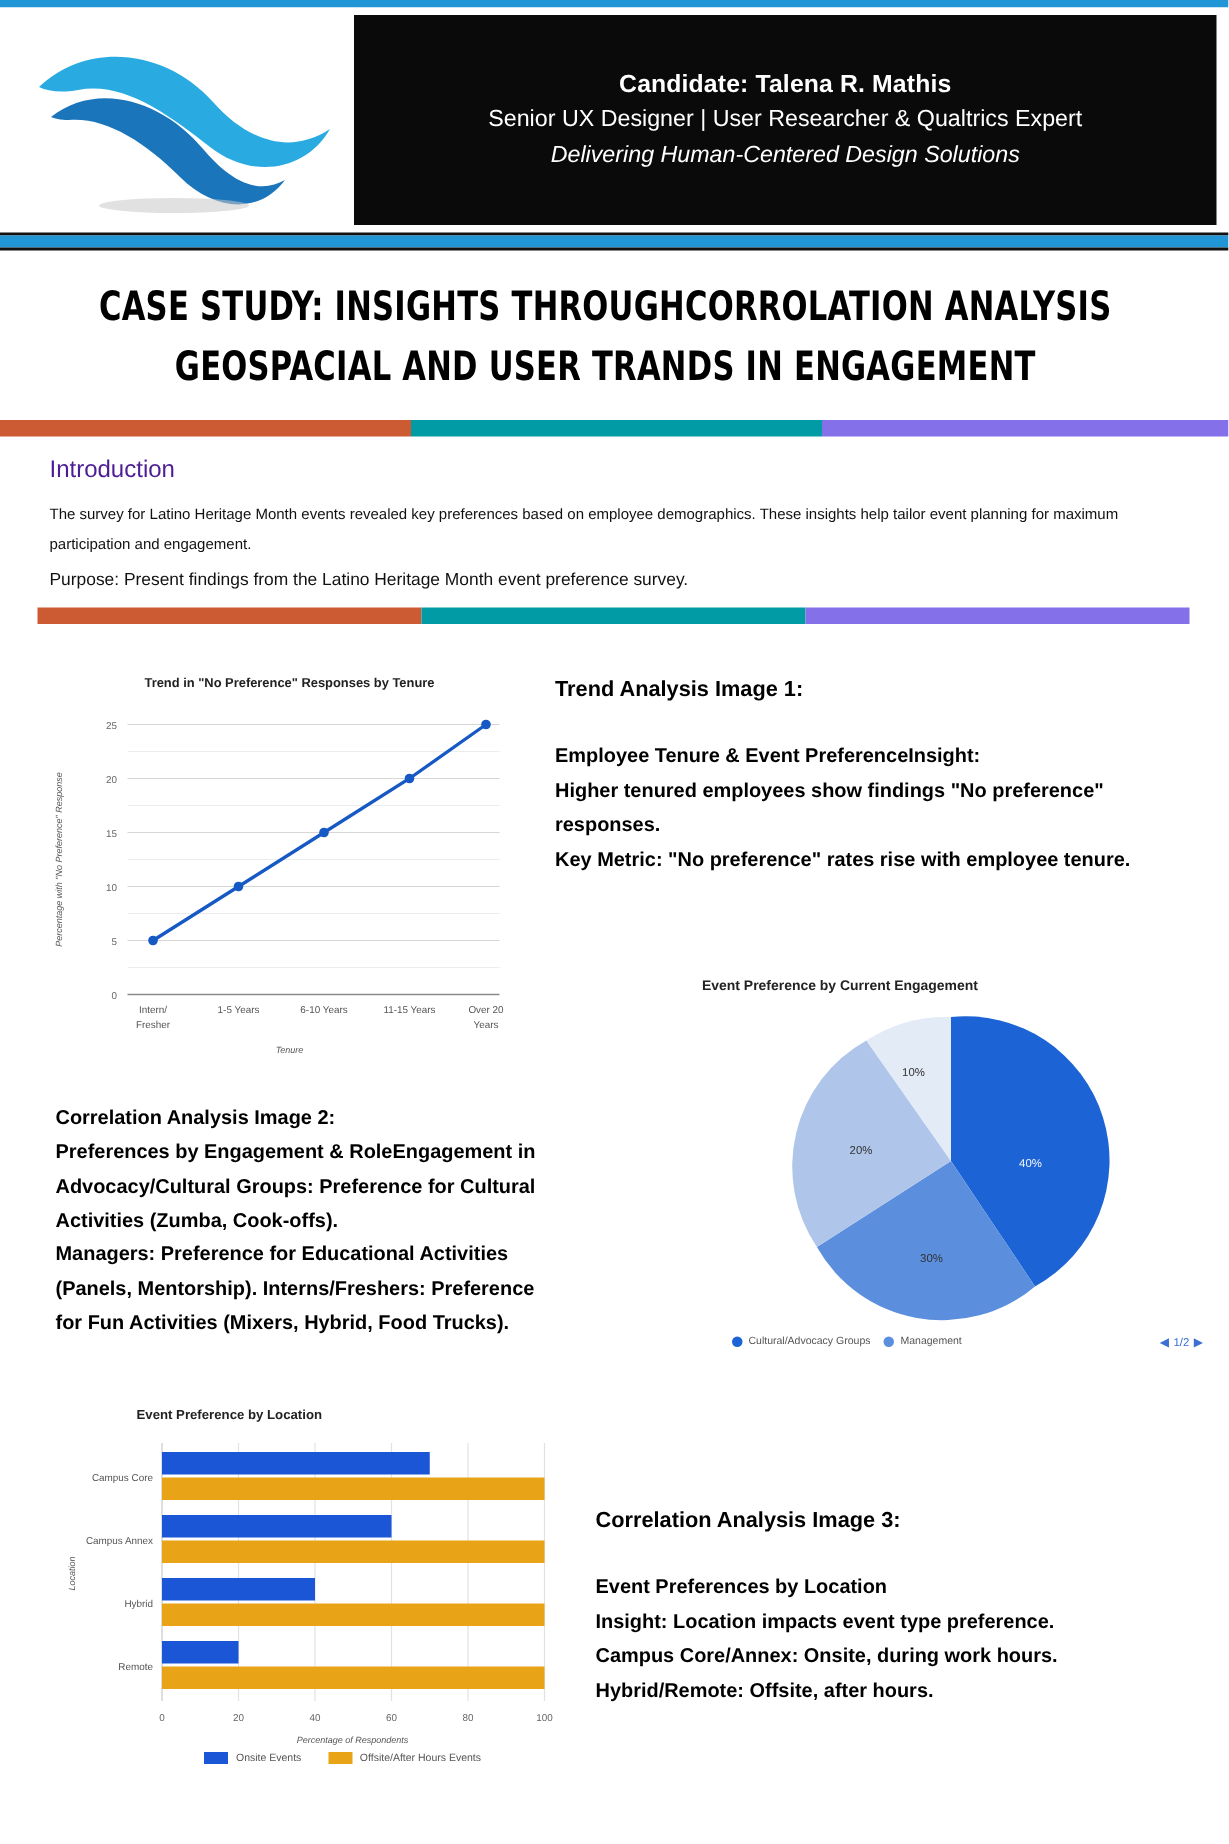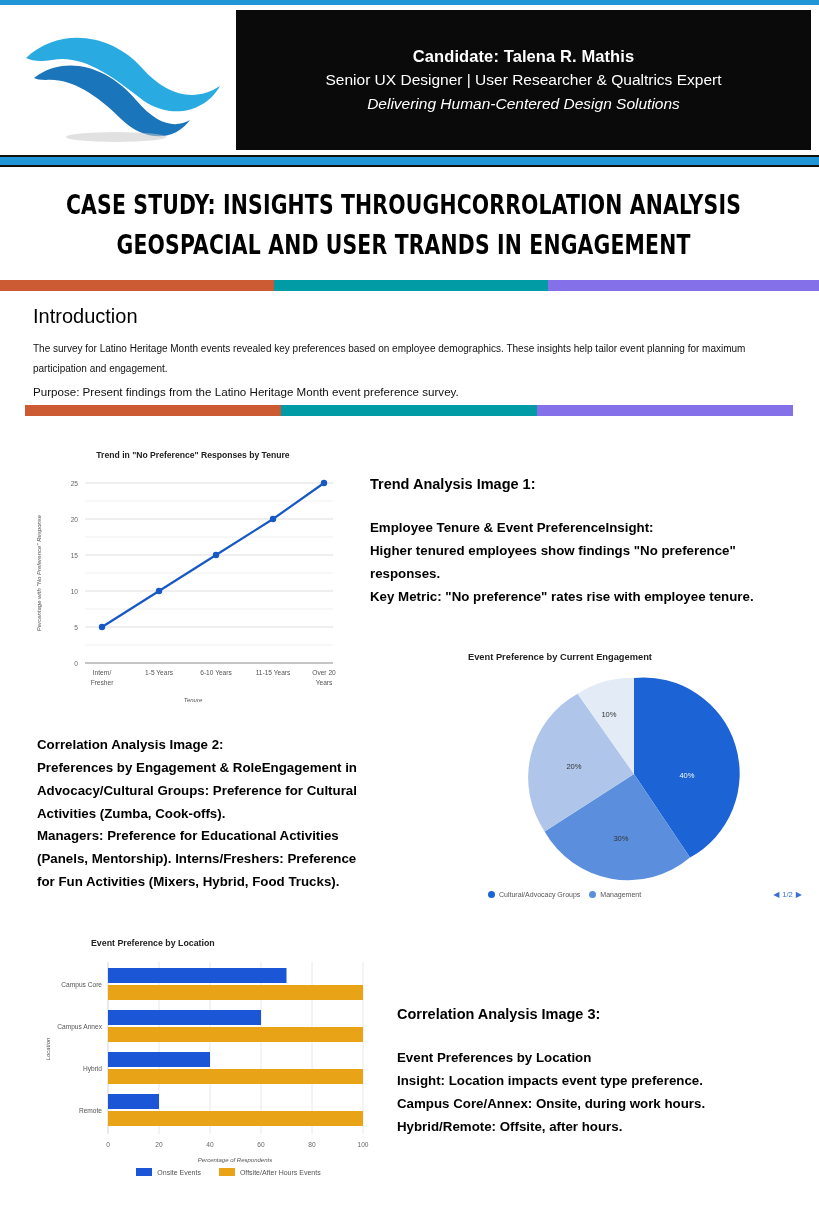--- a/index.html
+++ b/index.html
@@ -61,29 +61,29 @@
   #divider-1 .seg-o { width:274px; }
   #divider-1 .seg-t { width:274px; }
   #divider-1 .seg-p { width:271px; }
   #divider-2 { left:25px; top:405px; width:768px; }
   #divider-2 .seg-o { width:256px; }
   #divider-2 .seg-t { width:256px; }
   #divider-2 .seg-p { width:256px; }
 
   
   .intro { position:absolute; left:33px; top:305px; width:760px; }
-  .intro-h { font-size:20px; font-weight:400; color:#000000; margin:0 0 11px 0; }
+  .intro-h { font-size:16px; font-weight:400; color:#4c1d95; margin:0 0 11px 0; }
   .intro-p { font-size:10px; line-height:1.95; color:#111; margin:0; }
   .intro-p2 { font-size:11.6px; line-height:1.95; color:#111; margin:3px 0 0 0; }
 
   
   .note-head { font-size:14.5px; font-weight:bold; color:#000; }
   .note-body { font-size:13.3px; font-weight:bold; color:#000; line-height:1.72; }
 
-  #note-1 { position:absolute; left:370px; top:476px; width:430px; }
+  #note-1 { position:absolute; left:370px; top:452px; width:430px; }
   #note-1 .note-body { margin-top:25px; }
   #note-2 { position:absolute; left:37px; top:718px; width:430px; }
   #note-2 .note-body { margin-top:16px; }
   #note-3 { position:absolute; left:397px; top:1006px; width:415px; }
   #note-3 .note-body { margin-top:25px; }
 
   
   #chart-line { position:absolute; left:28px; top:450px; width:330px; height:245px; }
   .ch-title { font-size:8.6px; font-weight:bold; color:#222; text-align:center; }
   .axis-lbl { font-size:6px; font-style:italic; fill:#555; }

